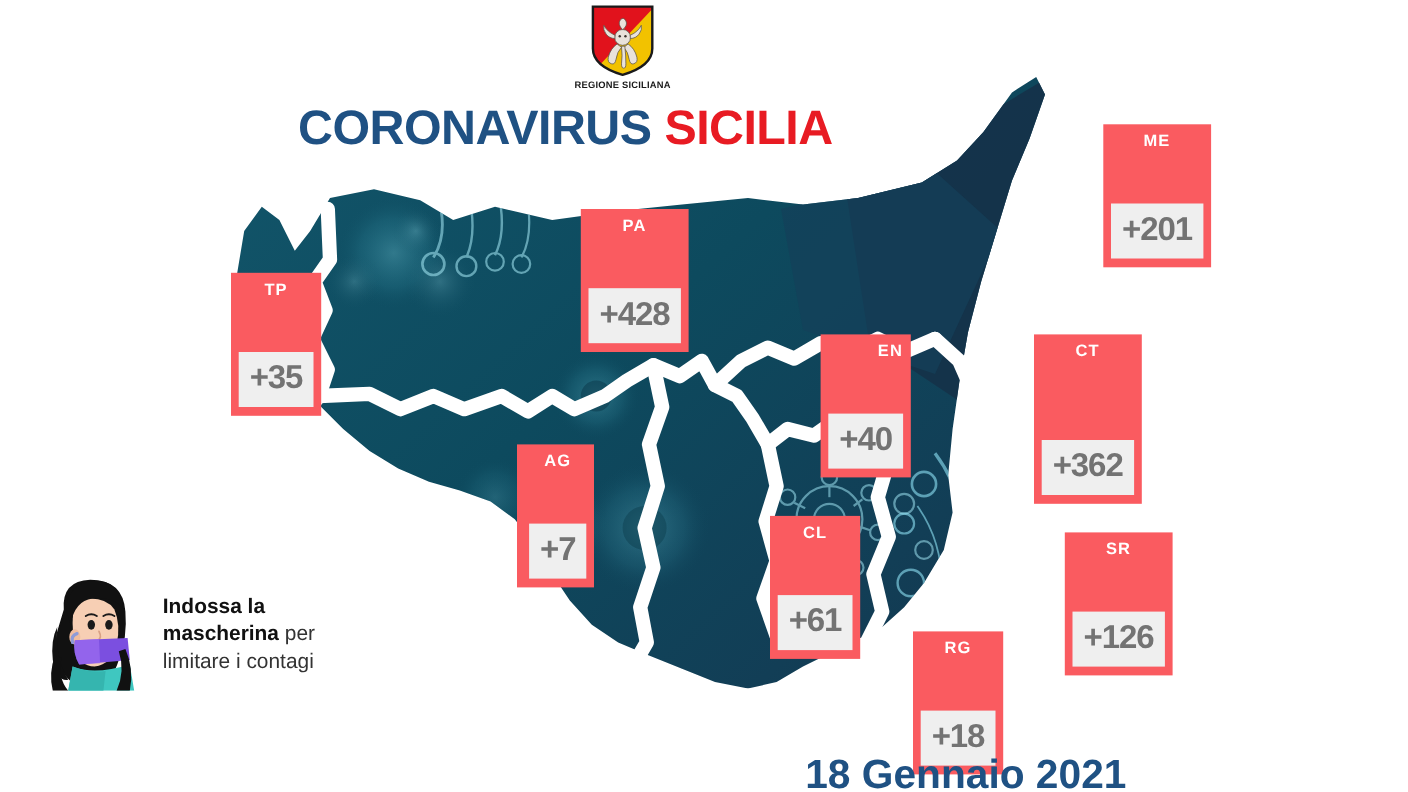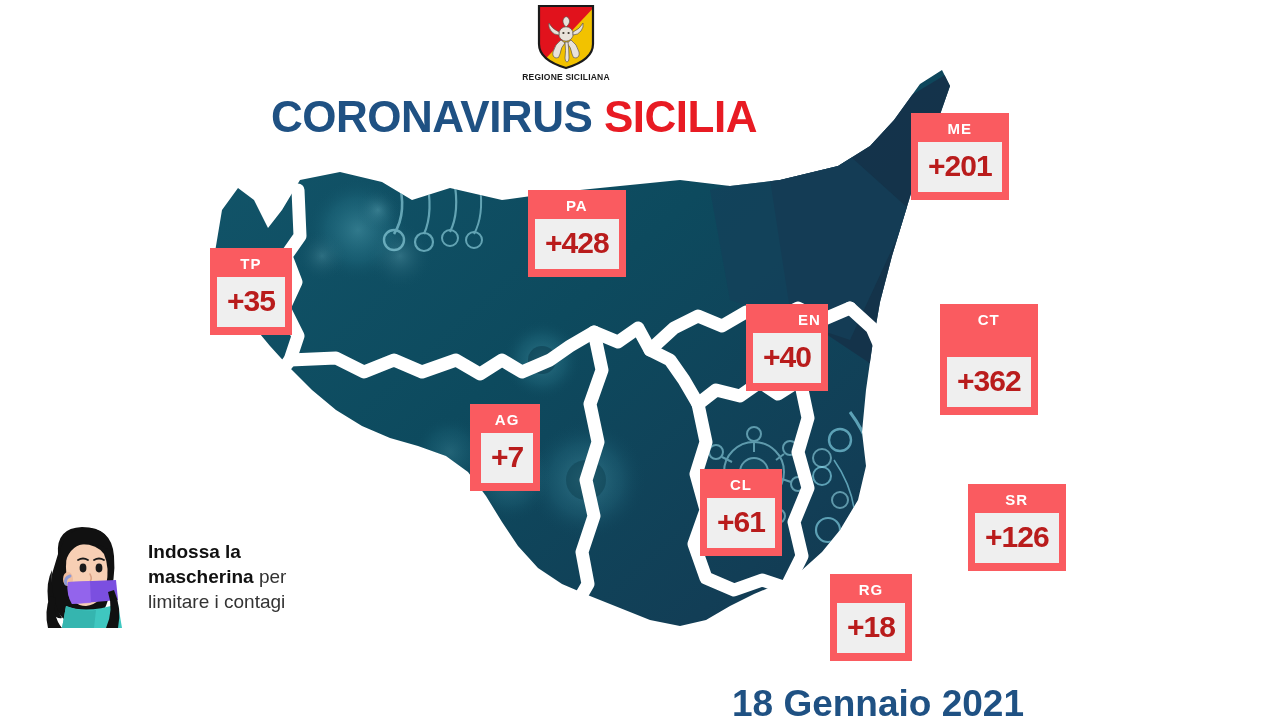--- a/index.html
+++ b/index.html
@@ -56,27 +56,28 @@
     color: #ffffff;
     font-weight: bold;
     font-size: 15px;
     letter-spacing: 1px;
     text-align: center;
     line-height: 20px;
     padding-bottom: 3px;
   }
   .databox .bx-value {
     background: #EFEFEF;
-    color: #b91c1c;
+    color: #737373;
     font-weight: bold;
     text-align: center;
     line-height: 1;
     padding: 9px 10px 11px 10px;
     letter-spacing: -1px;
     white-space: nowrap;
+    margin-top: 43px;
   }
   .bx-sm .bx-value { font-size: 30px; }
   .bx-lg .bx-value { font-size: 30px; }
 
   
   #mask-block {
     position: absolute; left: 38px; top: 524px;
     display: flex; align-items: center; gap: 14px;
   }
   #mask-art { width: 96px; height: 104px; display:block; }
@@ -265,21 +266,21 @@
   <div class="databox bx-sm" style="left:210px; top:248px;">
     <div class="bx-label">TP</div>
     <div class="bx-value">+35</div>
   </div>
 
   <div class="databox bx-lg" style="left:528px; top:190px;">
     <div class="bx-label">PA</div>
     <div class="bx-value">+428</div>
   </div>
 
-  <div class="databox bx-lg" style="left:911px; top:113px;">
+  <div class="databox bx-lg" style="left:1003px; top:113px;">
     <div class="bx-label">ME</div>
     <div class="bx-value">+201</div>
   </div>
 
   <div class="databox bx-sm" style="left:746px; top:304px;align-items:flex-end;">
     <div class="bx-label">EN</div>
     <div class="bx-value">+40</div>
   </div>
 
   <div class="databox bx-lg" style="left:940px; top:304px;gap:24px;">

